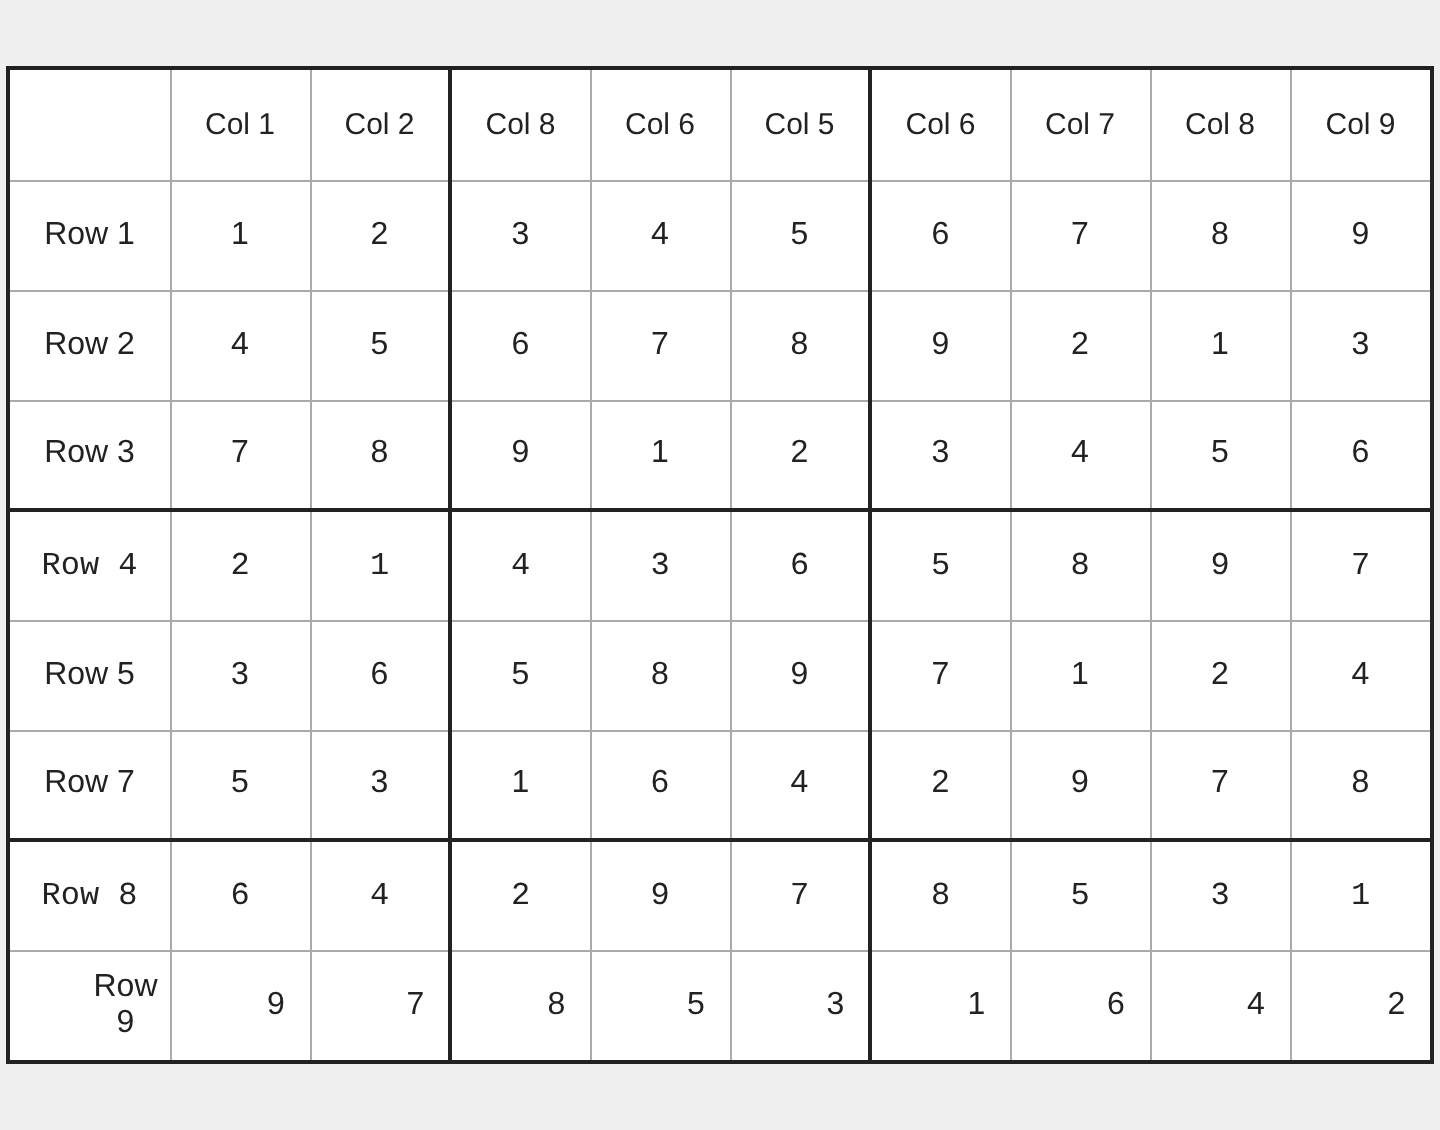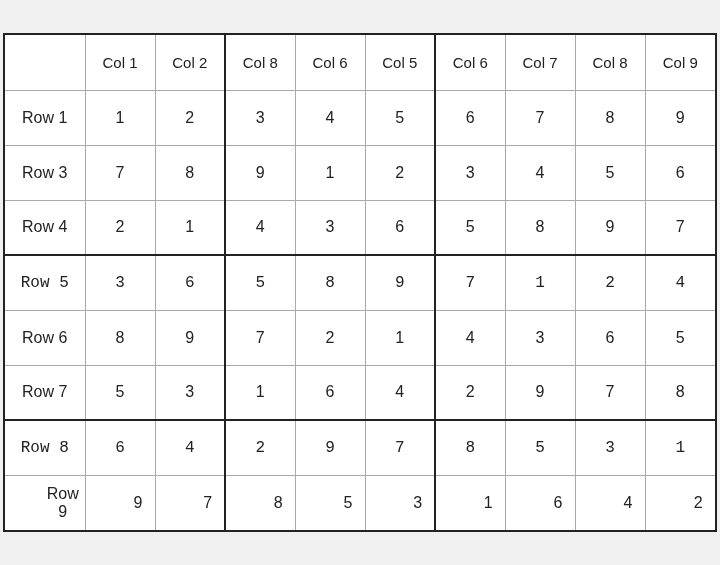--- a/index.html
+++ b/index.html
@@ -121,20 +121,32 @@
           <td>2</td>
           <td>3</td>
           <td>4</td>
           <td>5</td>
           <td>6</td>
           <td>7</td>
           <td>8</td>
           <td>9</td>
         </tr>
         <tr>
+          <td class="row-label">Row 2</td>
+          <td>4</td>
+          <td>5</td>
+          <td>6</td>
+          <td>7</td>
+          <td>8</td>
+          <td>9</td>
+          <td>2</td>
+          <td>1</td>
+          <td>3</td>
+        </tr>
+        <tr>
           <td class="row-label">Row 3</td>
           <td>7</td>
           <td>8</td>
           <td>9</td>
           <td>1</td>
           <td>2</td>
           <td>3</td>
           <td>4</td>
           <td>5</td>
           <td>6</td>
@@ -155,32 +167,20 @@
           <td class="row-label">Row 5</td>
           <td>3</td>
           <td>6</td>
           <td>5</td>
           <td>8</td>
           <td>9</td>
           <td>7</td>
           <td>1</td>
           <td>2</td>
           <td>4</td>
-        </tr>
-        <tr>
-          <td class="row-label">Row 6</td>
-          <td>8</td>
-          <td>9</td>
-          <td>7</td>
-          <td>2</td>
-          <td>1</td>
-          <td>4</td>
-          <td>3</td>
-          <td>6</td>
-          <td>5</td>
         </tr>
         <tr>
           <td class="row-label">Row 7</td>
           <td>5</td>
           <td>3</td>
           <td>1</td>
           <td>6</td>
           <td>4</td>
           <td>2</td>
           <td>9</td>

